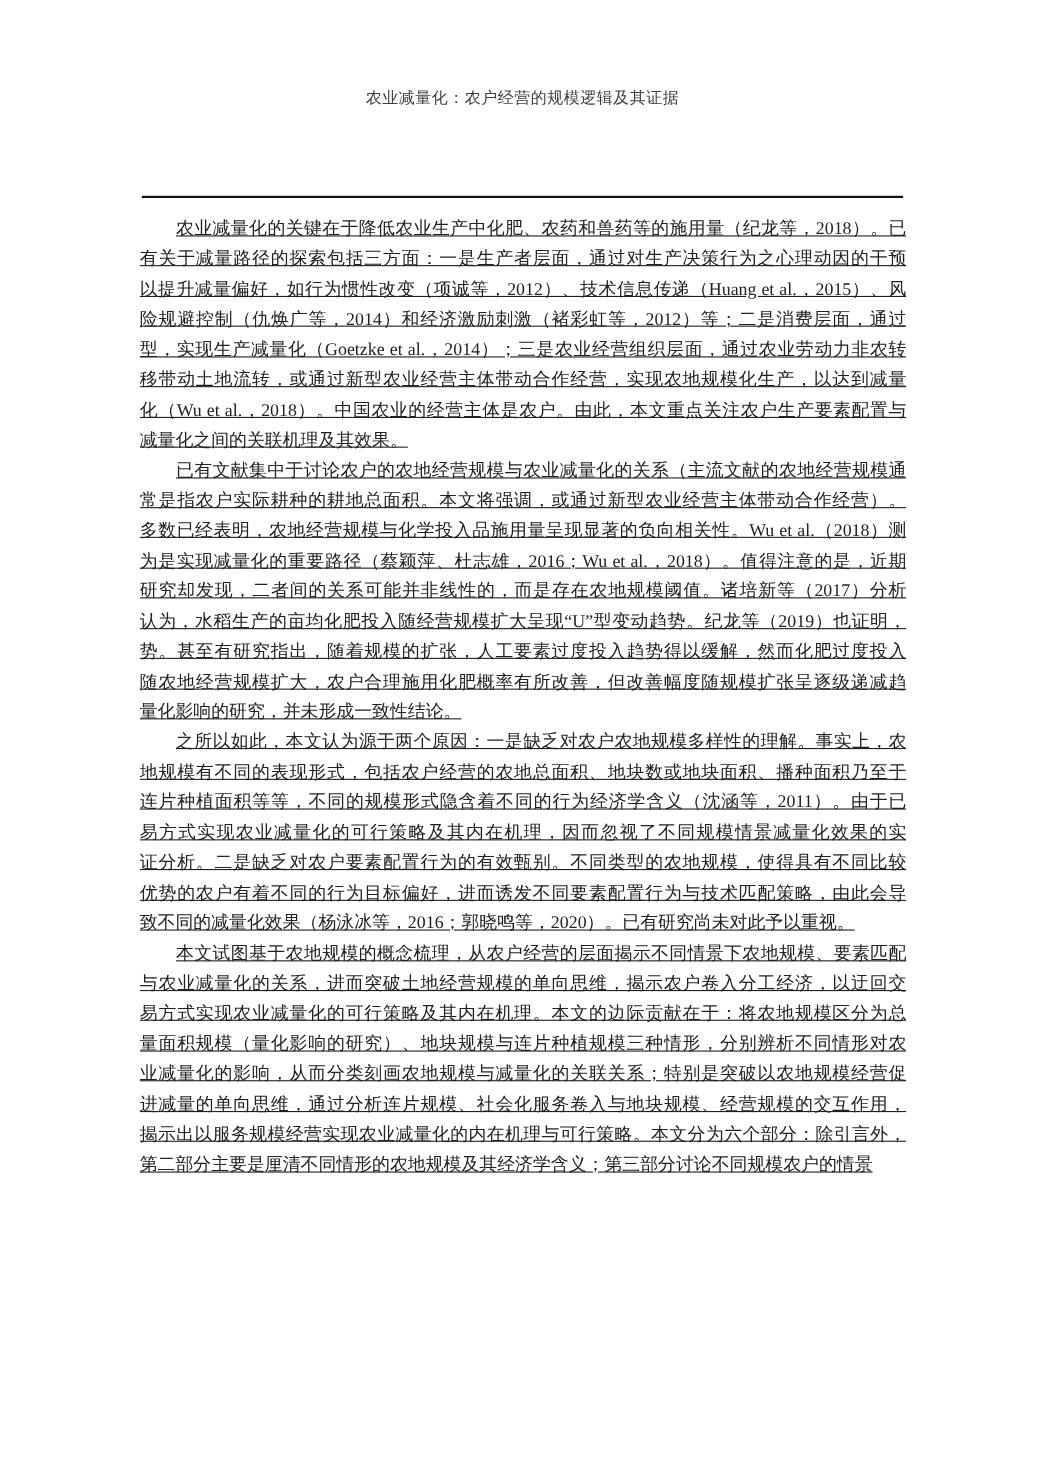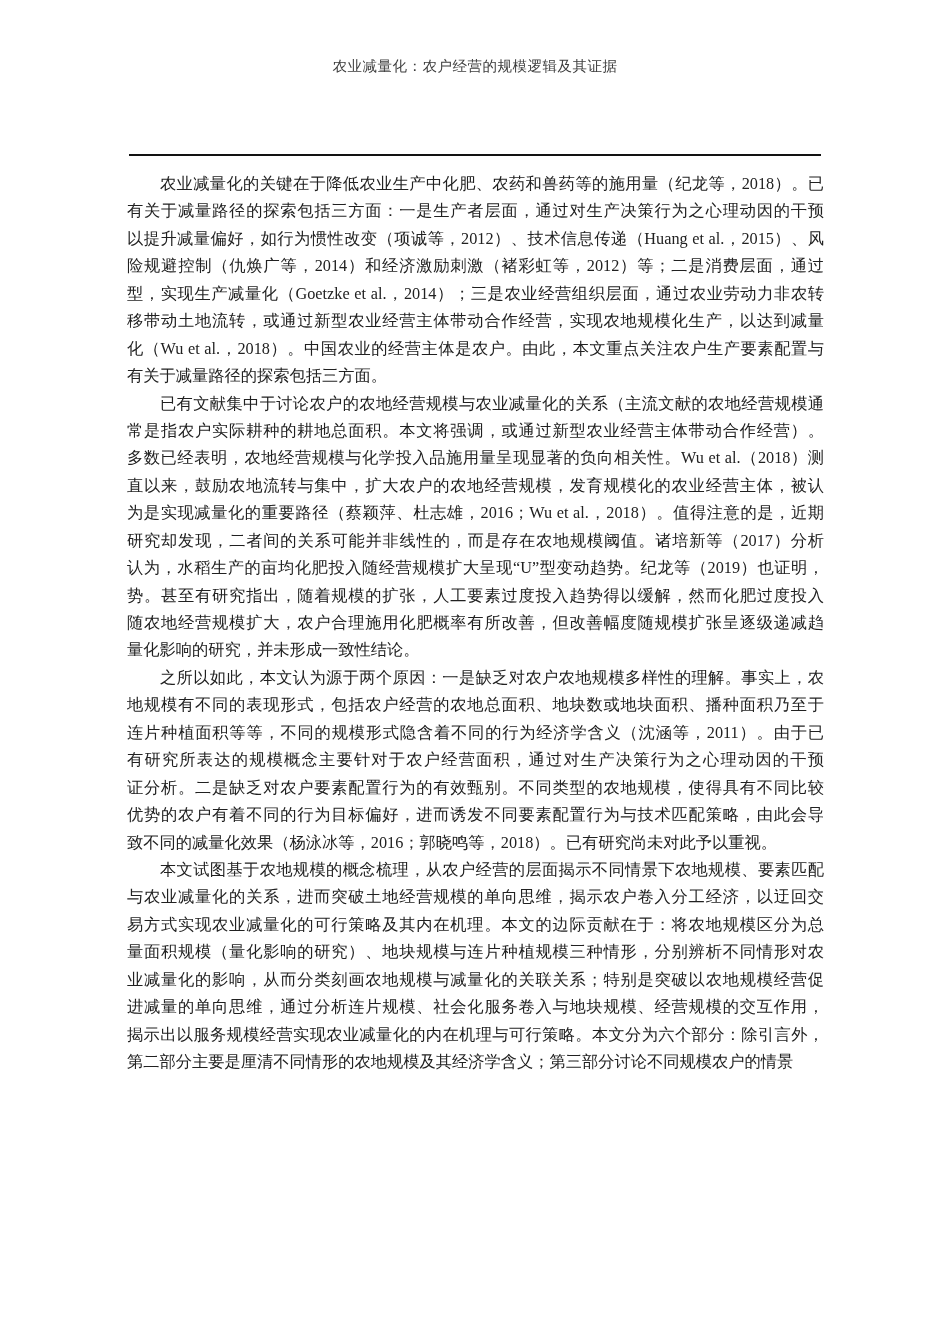--- a/index.html
+++ b/index.html
@@ -20,35 +20,37 @@
     inset: 0;
     background: #ffffff;
   }
   .header-title {
     padding-top: 57px;
     text-align: center;
     font-size: 14.5px;
     line-height: 19px;
     color: #3d3d3d;
     letter-spacing: 0.5px;
+    margin-top: 24px;
   }
   .header-rule {
     width: 692px;
     margin: 78px 0 0 129px;
     border: none;
     border-top: 2px solid #121212;
     height: 0;
   }
   .doc-body {
     width: 697px;
     margin: 15px 0 0 127px;
     font-size: 16.25px;
   }
   .paragraph {
     margin: 0;
+    text-decoration: underline;
   }
   .line {
     height: 27.45px;
     line-height: 27.45px;
     text-align: justify;
     text-align-last: justify;
     overflow: hidden;
     color: #212121;
   }
   .line.first {
@@ -66,42 +68,41 @@
   <hr class="header-rule">
   <div class="doc-body">
       <div class="paragraph">
         <div class="line first">农业减量化的关键在于降低农业生产中化肥、农药和兽药等的施用量（纪龙等，2018）。已</div>
         <div class="line">有关于减量路径的探索包括三方面：一是生产者层面，通过对生产决策行为之心理动因的干预</div>
         <div class="line">以提升减量偏好，如行为惯性改变（项诚等，2012）、技术信息传递（Huang et al.，2015）、风</div>
         <div class="line">险规避控制（仇焕广等，2014）和经济激励刺激（褚彩虹等，2012）等；二是消费层面，通过</div>
         <div class="line">型，实现生产减量化（Goetzke et al.，2014）；三是农业经营组织层面，通过农业劳动力非农转</div>
         <div class="line">移带动土地流转，或通过新型农业经营主体带动合作经营，实现农地规模化生产，以达到减量</div>
         <div class="line">化（Wu et al.，2018）。中国农业的经营主体是农户。由此，本文重点关注农户生产要素配置与</div>
-        <div class="line last">有关于减量路径的探索包括三方面。</div>
+        <div class="line last">减量化之间的关联机理及其效果。</div>
       </div>
       <div class="paragraph">
         <div class="line first">已有文献集中于讨论农户的农地经营规模与农业减量化的关系（主流文献的农地经营规模通</div>
         <div class="line">常是指农户实际耕种的耕地总面积。本文将强调，或通过新型农业经营主体带动合作经营）。</div>
         <div class="line">多数已经表明，农地经营规模与化学投入品施用量呈现显著的负向相关性。Wu et al.（2018）测</div>
-        <div class="line">直以来，鼓励农地流转与集中，扩大农户的农地经营规模，发育规模化的农业经营主体，被认</div>
         <div class="line">为是实现减量化的重要路径（蔡颖萍、杜志雄，2016；Wu et al.，2018）。值得注意的是，近期</div>
         <div class="line">研究却发现，二者间的关系可能并非线性的，而是存在农地规模阈值。诸培新等（2017）分析</div>
         <div class="line">认为，水稻生产的亩均化肥投入随经营规模扩大呈现“U”型变动趋势。纪龙等（2019）也证明，</div>
         <div class="line">势。甚至有研究指出，随着规模的扩张，人工要素过度投入趋势得以缓解，然而化肥过度投入</div>
         <div class="line">随农地经营规模扩大，农户合理施用化肥概率有所改善，但改善幅度随规模扩张呈逐级递减趋</div>
         <div class="line last">量化影响的研究，并未形成一致性结论。</div>
       </div>
       <div class="paragraph">
         <div class="line first">之所以如此，本文认为源于两个原因：一是缺乏对农户农地规模多样性的理解。事实上，农</div>
         <div class="line">地规模有不同的表现形式，包括农户经营的农地总面积、地块数或地块面积、播种面积乃至于</div>
         <div class="line">连片种植面积等等，不同的规模形式隐含着不同的行为经济学含义（沈涵等，2011）。由于已</div>
-        <div class="line">有研究所表达的规模概念主要针对于农户经营面积，通过对生产决策行为之心理动因的干预</div>
+        <div class="line">易方式实现农业减量化的可行策略及其内在机理，因而忽视了不同规模情景减量化效果的实</div>
         <div class="line">证分析。二是缺乏对农户要素配置行为的有效甄别。不同类型的农地规模，使得具有不同比较</div>
         <div class="line">优势的农户有着不同的行为目标偏好，进而诱发不同要素配置行为与技术匹配策略，由此会导</div>
-        <div class="line last">致不同的减量化效果（杨泳冰等，2016；郭晓鸣等，2018）。已有研究尚未对此予以重视。</div>
+        <div class="line last">致不同的减量化效果（杨泳冰等，2016；郭晓鸣等，2020）。已有研究尚未对此予以重视。</div>
       </div>
       <div class="paragraph">
         <div class="line first">本文试图基于农地规模的概念梳理，从农户经营的层面揭示不同情景下农地规模、要素匹配</div>
         <div class="line">与农业减量化的关系，进而突破土地经营规模的单向思维，揭示农户卷入分工经济，以迂回交</div>
         <div class="line">易方式实现农业减量化的可行策略及其内在机理。本文的边际贡献在于：将农地规模区分为总</div>
         <div class="line">量面积规模（量化影响的研究）、地块规模与连片种植规模三种情形，分别辨析不同情形对农</div>
         <div class="line">业减量化的影响，从而分类刻画农地规模与减量化的关联关系；特别是突破以农地规模经营促</div>
         <div class="line">进减量的单向思维，通过分析连片规模、社会化服务卷入与地块规模、经营规模的交互作用，</div>
         <div class="line">揭示出以服务规模经营实现农业减量化的内在机理与可行策略。本文分为六个部分：除引言外，</div>
         <div class="line last">第二部分主要是厘清不同情形的农地规模及其经济学含义；第三部分讨论不同规模农户的情景</div>

